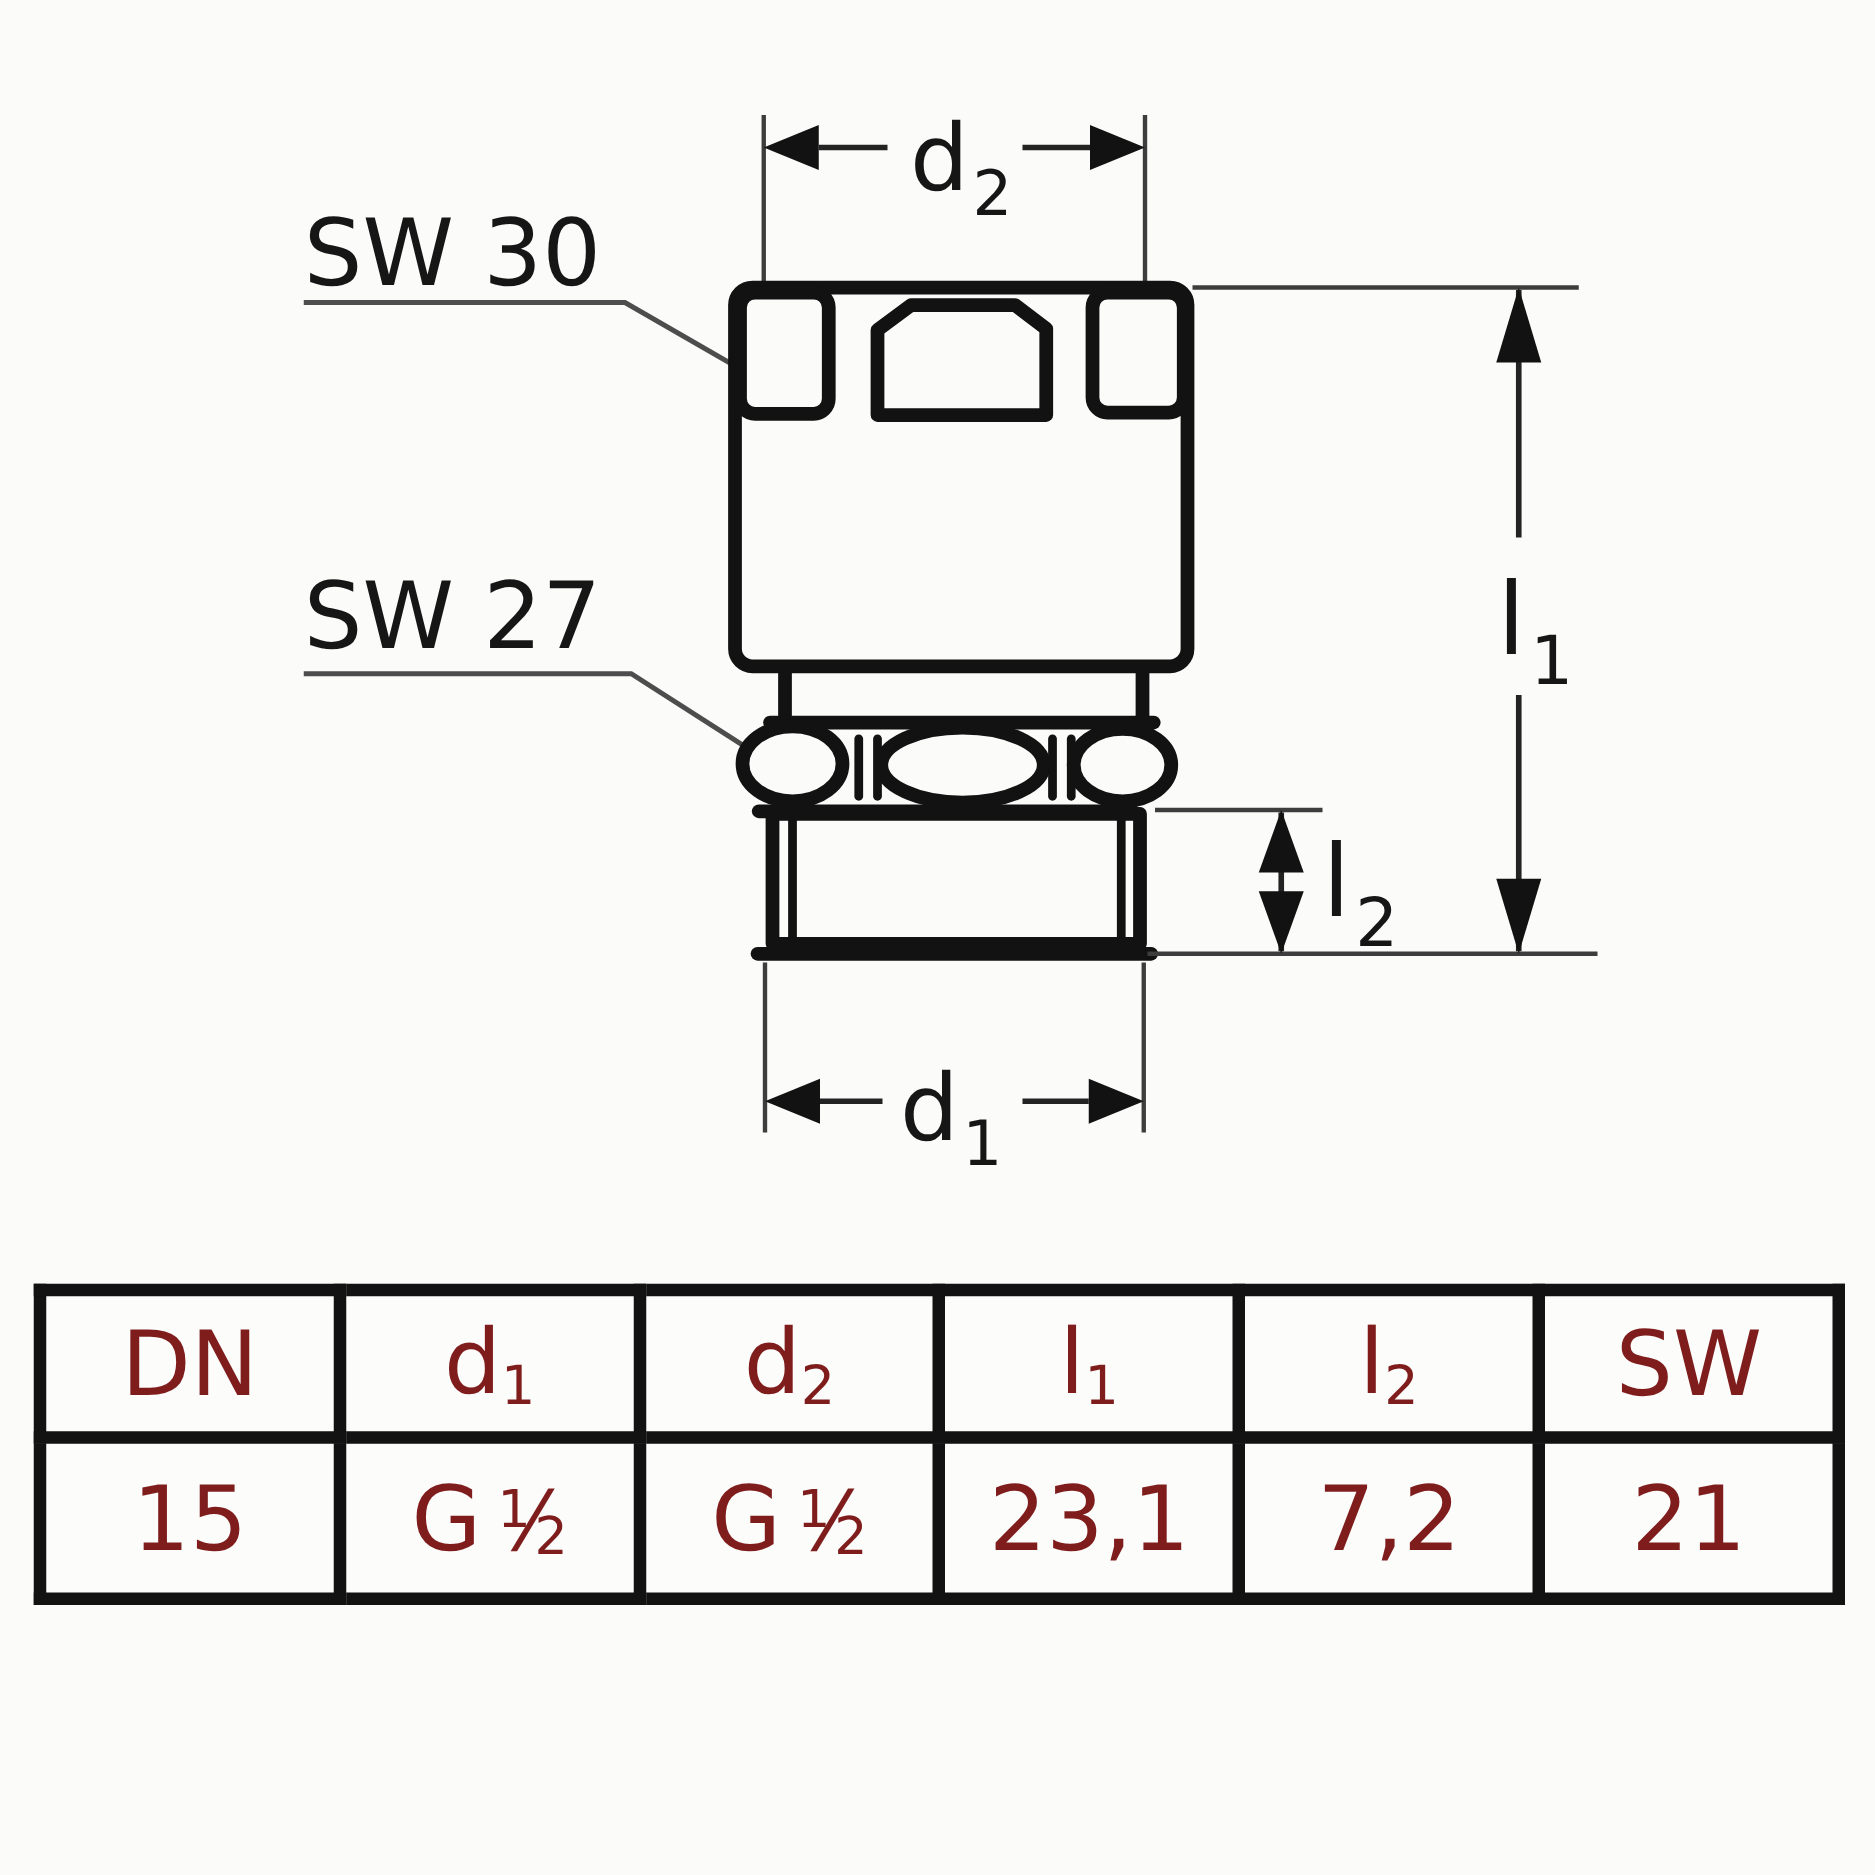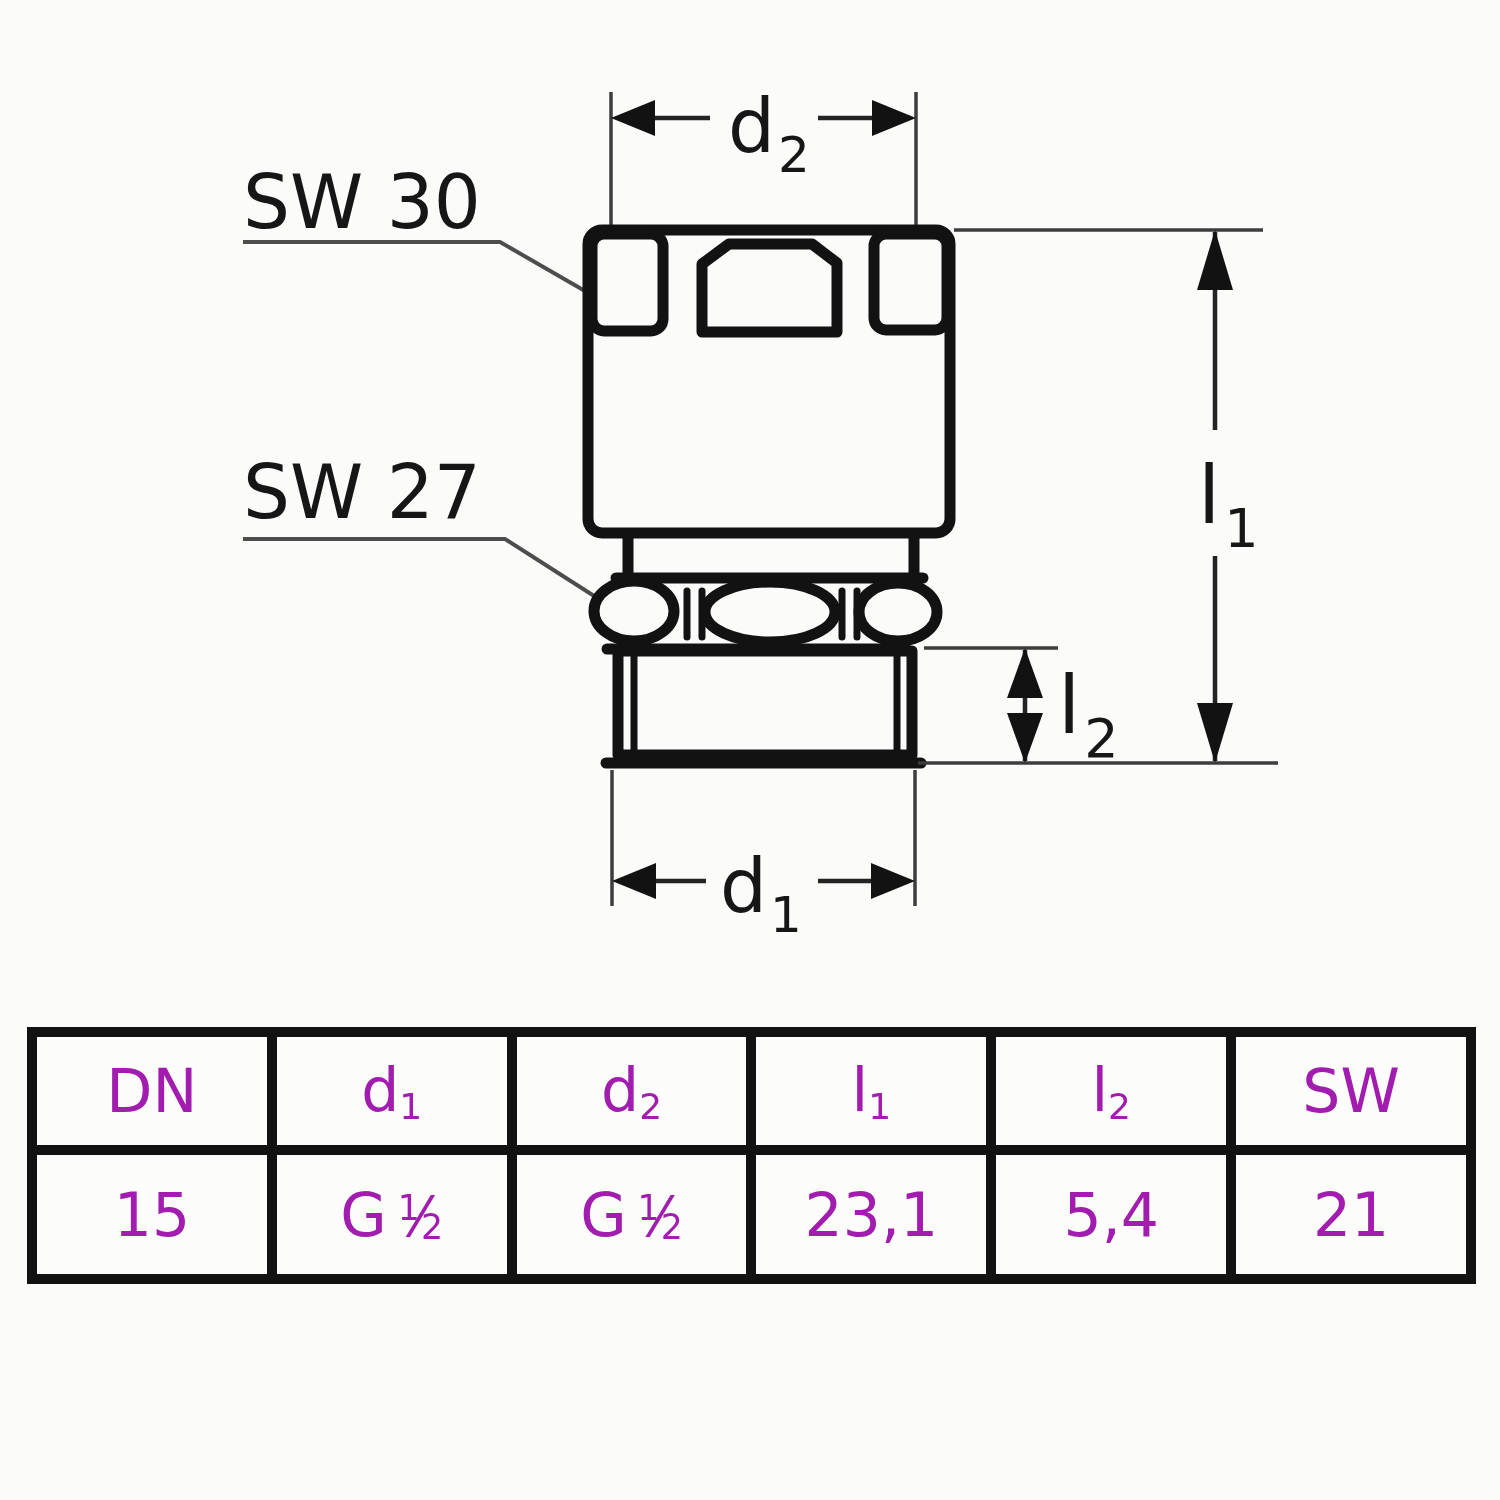--- a/index.html
+++ b/index.html
@@ -1,21 +1,21 @@
 <!DOCTYPE html>
 <html><head>
 <meta charset="utf-8">
 <style>
   html,body{margin:0;padding:0;background:#f6f6f4;}
   #canvas{
     position:relative;
     width:1500px;height:1500px;
     background:#fbfbfa;
     font-family:"DejaVu Sans","Liberation Sans",sans-serif;
-    color:#a21caf;
+    color:#7f1d1d;
     overflow:hidden;
   }
   #drawing{position:absolute;left:0;top:0;}
   svg text{fill:#161616;}
   .lbl{font-size:74px;}
   .dimtxt{font-size:74px;}
   .outline{stroke:#121212;stroke-width:11;fill:none;stroke-linejoin:round;stroke-linecap:round;}
   .outline-fill{stroke:#121212;stroke-width:11;fill:#fbfbfa;stroke-linejoin:round;}
   .thin{stroke:#121212;stroke-width:7;fill:none;stroke-linecap:round;}
   .ext{stroke:#3d3d3d;stroke-width:3.5;fill:none;}
@@ -28,21 +28,21 @@
   }
   table.spec{
     border-collapse:collapse;
     table-layout:fixed;
     width:1449px;
   }
   table.spec th,table.spec td{
     border:10px solid #121212;
     text-align:center;vertical-align:middle;
     font-weight:normal;
-    font-size:60px;
+    font-size:72px;
     padding:0;
     background:#fcfcfb;
   }
   table.spec tr.hdr th{height:108px;}
   table.spec tr.r td{height:119px;}
   .subs{font-size:0.60em;vertical-align:-0.22em;}
   .fnum{font-size:0.58em;vertical-align:0.45em;}
   .fsl{font-size:0.92em;margin:0 -4px;}
   .fden{font-size:0.58em;vertical-align:-0.08em;}
   .fpre{margin-right:0.18em;}
@@ -145,20 +145,20 @@
             <th><span>l</span><span class="subs">2</span></th>
             <th><span>SW</span></th>
           </tr>
       </thead>
       <tbody>
           <tr class="r">
             <td><span>15</span></td>
             <td><span class="fpre">G</span><span class="fnum">1</span><span class="fsl">⁄</span><span class="fden">2</span></td>
             <td><span class="fpre">G</span><span class="fnum">1</span><span class="fsl">⁄</span><span class="fden">2</span></td>
             <td><span>23,1</span></td>
-            <td><span>5,4</span></td>
+            <td><span>7,2</span></td>
             <td><span>21</span></td>
           </tr>
         </tbody>
     </table>
   </div>
 
 </div>
 
 </body></html>

